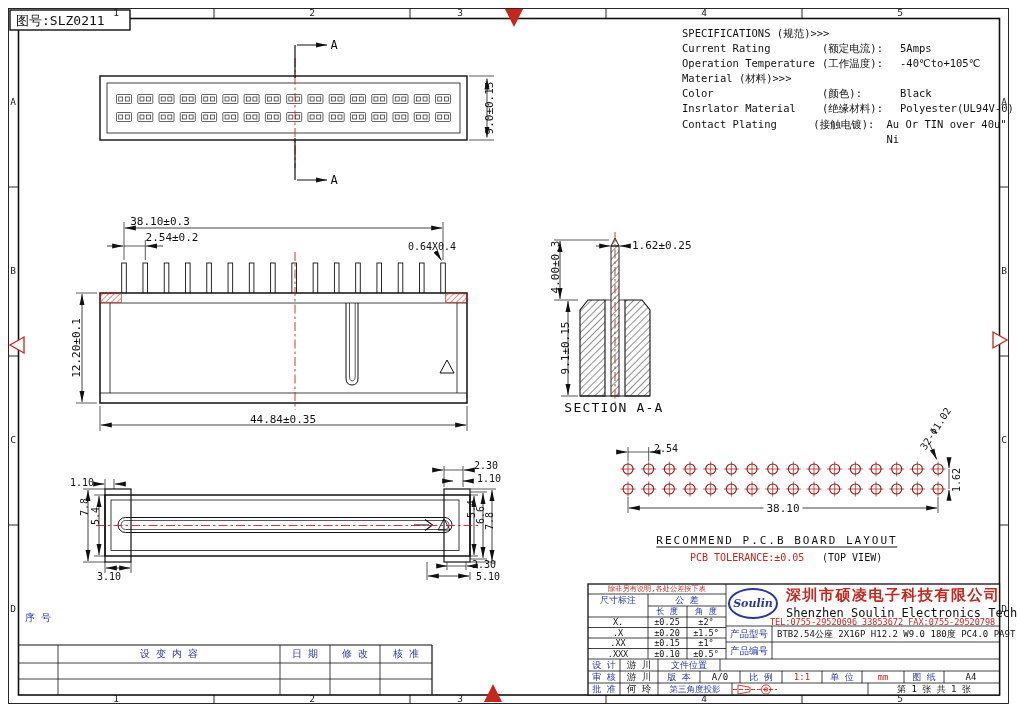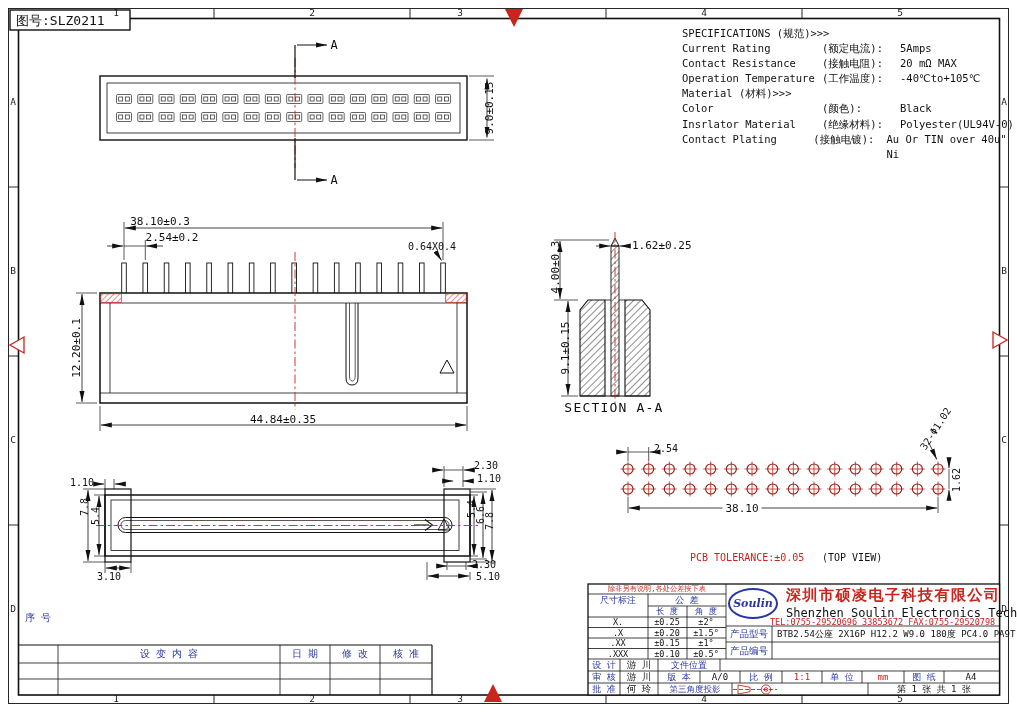--- a/index.html
+++ b/index.html
@@ -485,25 +485,20 @@
 <span class="t zn c" style="left:1004px;top:609px">D</span>
 
 <div class="specs">
   <div>SPECIFICATIONS (规范)&gt;&gt;&gt;</div>
   <div class="sr">
         <span class="se">Current Rating</span>
         <span class="sz">(额定电流):</span>
         <span>5Amps</span>
       </div>
   <div class="sr">
-        <span class="se">Contact Resistance</span>
-        <span class="sz">(接触电阻):</span>
-        <span>20 mΩ MAX</span>
-      </div>
-  <div class="sr">
         <span class="se">Operation Temperature</span>
         <span class="sz">(工作温度):</span>
         <span>-40℃to+105℃</span>
       </div>
   <div>Material (材料)&gt;&gt;&gt;</div>
   <div class="sr">
         <span class="se">Color</span>
         <span class="sz">(颜色):</span>
         <span>Black</span>
       </div>
@@ -538,21 +533,22 @@
 <span class="t d f10 r" style="left:96px;top:516px">5.4</span>
 <span class="t d f10 r" style="left:472px;top:509px">5.4</span>
 <span class="t d f10 r" style="left:481px;top:515px">6.6</span>
 <span class="t d f10 r" style="left:490px;top:521px">7.8</span>
 <span class="t d f10 c" style="left:109px;top:577px">3.10</span>
 <span class="t d f10 c" style="left:484px;top:565px">2.30</span>
 <span class="t d f10 c" style="left:488px;top:577px">5.10</span>
 <span class="t d f10 c" style="left:666px;top:449px">2.54</span>
 <span class="t d f10 rd" style="left:936px;top:429px">32-Φ1.02</span>
 <span class="t d f10 r" style="left:957px;top:480px">1.62</span>
-<span class="t d c wbg" style="left:742px;top:508px">38.10</span>
+<span class="t d c wbg" style="left:783px;top:508px">38.10</span>
+<span class="t d c ls2 ul" style="left:777px;top:541px">RECOMMEND P.C.B BOARD LAYOUT</span>
 <span class="t f10 red" style="left:690px;top:553px">PCB TOLERANCE:±0.05</span>
 <span class="t f10" style="left:822px;top:553px">(TOP VIEW)</span>
 
 <span class="t f10 blue c" style="left:38px;top:618px">序 号</span>
 <span class="t f10 blue c" style="left:169px;top:654px">设 变 内 容</span>
 <span class="t f10 blue c" style="left:305px;top:654px">日 期</span>
 <span class="t f10 blue c" style="left:355px;top:654px">修 改</span>
 <span class="t f10 blue c" style="left:406px;top:654px">核 准</span>
 
 <span class="t f7 red c" style="left:657px;top:589px">除非另有说明,各处公差按下表</span>

